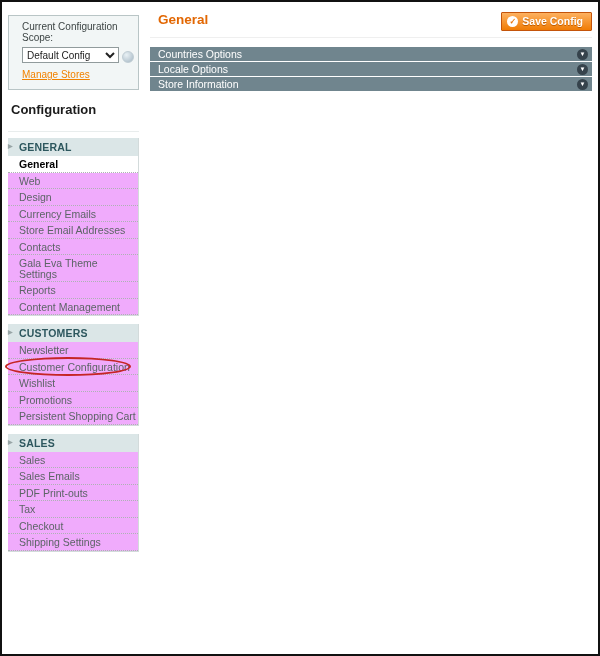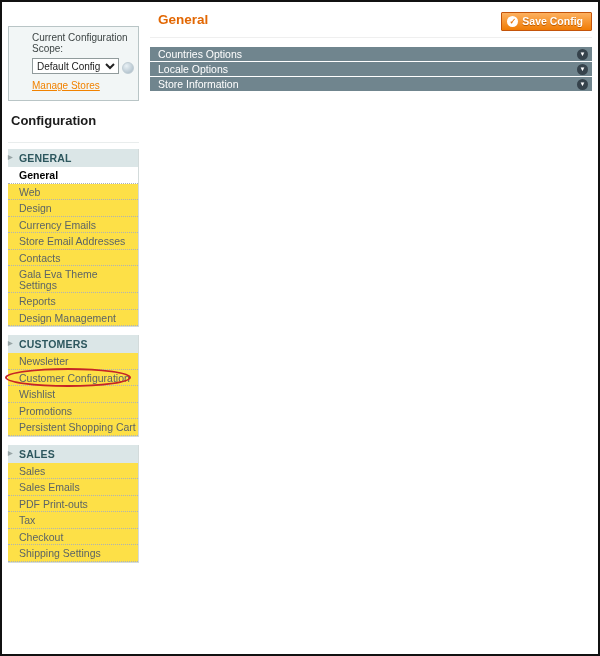--- a/index.html
+++ b/index.html
@@ -19,22 +19,22 @@
   
   .sidebar {
     position: absolute;
     left: 4px;
     top: 8px;
     width: 133px;
   }
   .scope-box {
     border: 1px solid #b9c5c6;
     background: #f2f6f6;
-    padding: 5px 4px 7px 23px;
-    margin: 16px 0 4px 2px;
+    padding: 5px 4px 7px 13px;
+    margin: 5px 0 4px 2px;
   }
   .scope-label {
     font-size: 10px;
     color: #3d4545;
     margin-bottom: 4px;
   }
   .scope-row {
     display: flex;
     align-items: flex-end;
     gap: 3px;
@@ -95,21 +95,21 @@
     color: #98a5a6;
   }
   .menu-list { list-style: none; }
   .menu-item {
     position: relative;
     font-size: 10.5px;
     color: #5c6466;
     line-height: 10.5px;
     padding: 3px 0 2px 11px;
     border-bottom: 1px dotted #aeb3b4;
-    background: #fde047;
+    background: #f0abfc;
     cursor: pointer;
   }
   .menu-item.selected {
     color: #000;
     font-weight: bold;
     background: #fff;
   }
   .annotation-ellipse {
     position: absolute;
     left: -3px;
@@ -227,21 +227,21 @@
       </div>
       <ul class="menu-list">
         <li class="menu-item selected">General</li>
         <li class="menu-item">Web</li>
         <li class="menu-item">Design</li>
         <li class="menu-item">Currency Emails</li>
         <li class="menu-item">Store Email Addresses</li>
         <li class="menu-item">Contacts</li>
         <li class="menu-item">Gala Eva Theme Settings</li>
         <li class="menu-item">Reports</li>
-        <li class="menu-item">Design Management</li>
+        <li class="menu-item">Content Management</li>
       </ul>
     </div>
 
 
     <div class="menu-section">
       <div class="section-header">
         <span class="section-bullet">▶</span>
         <span>CUSTOMERS</span>
       </div>
       <ul class="menu-list">

